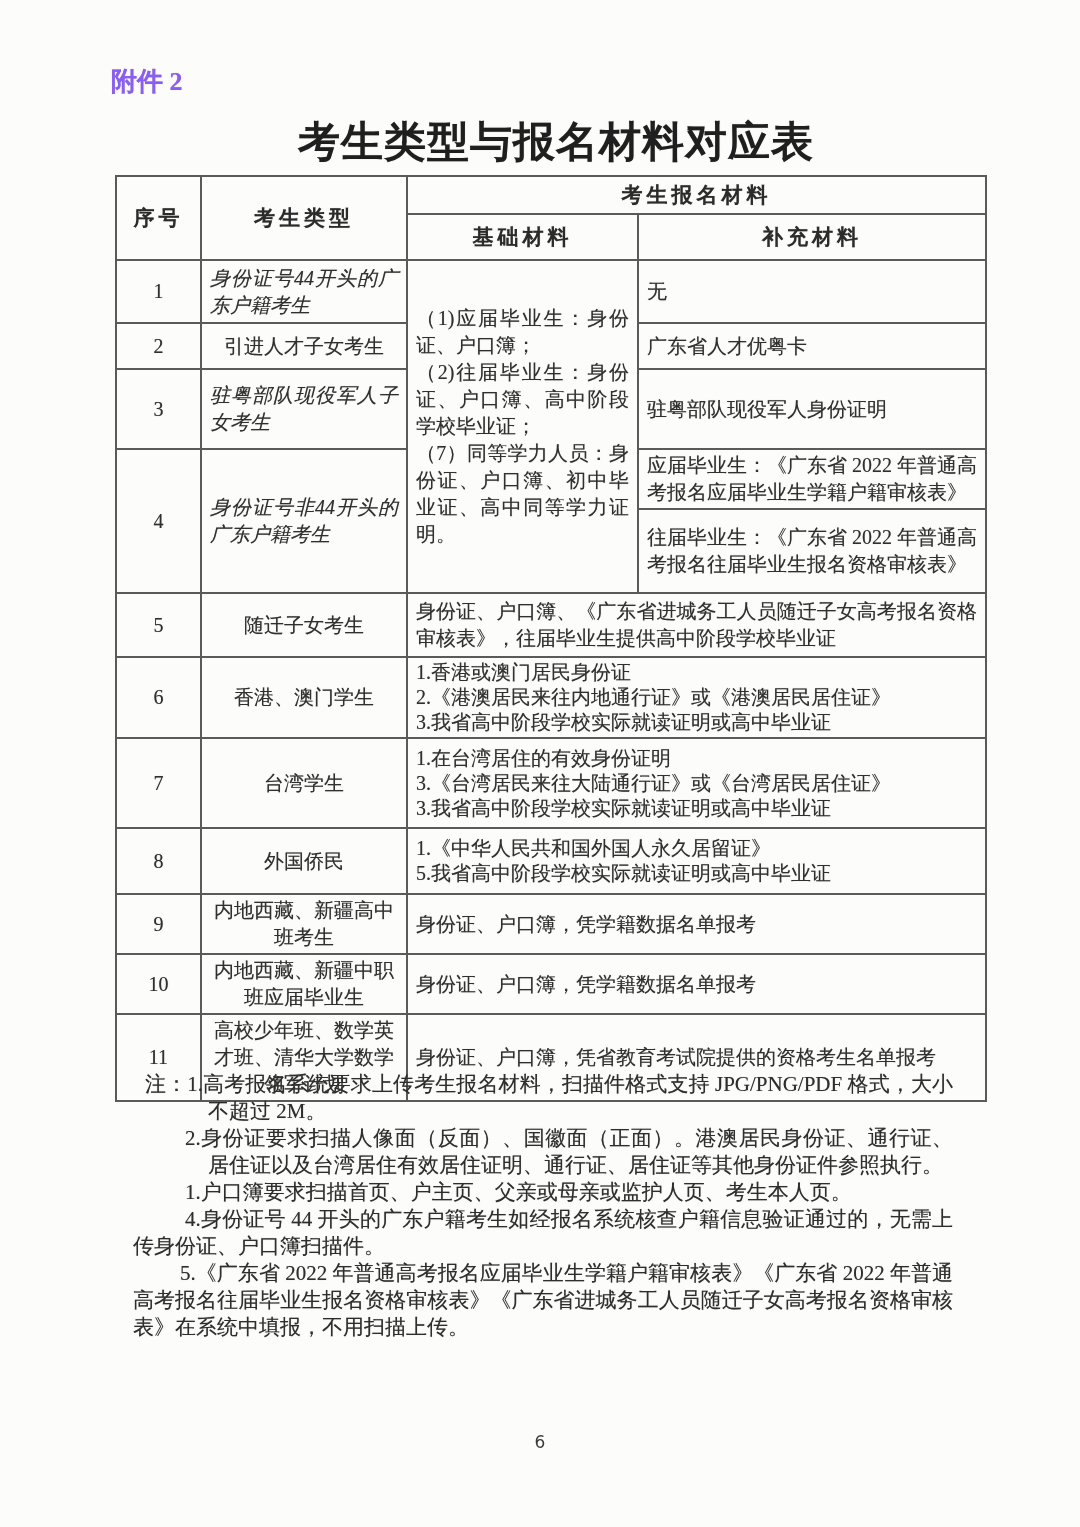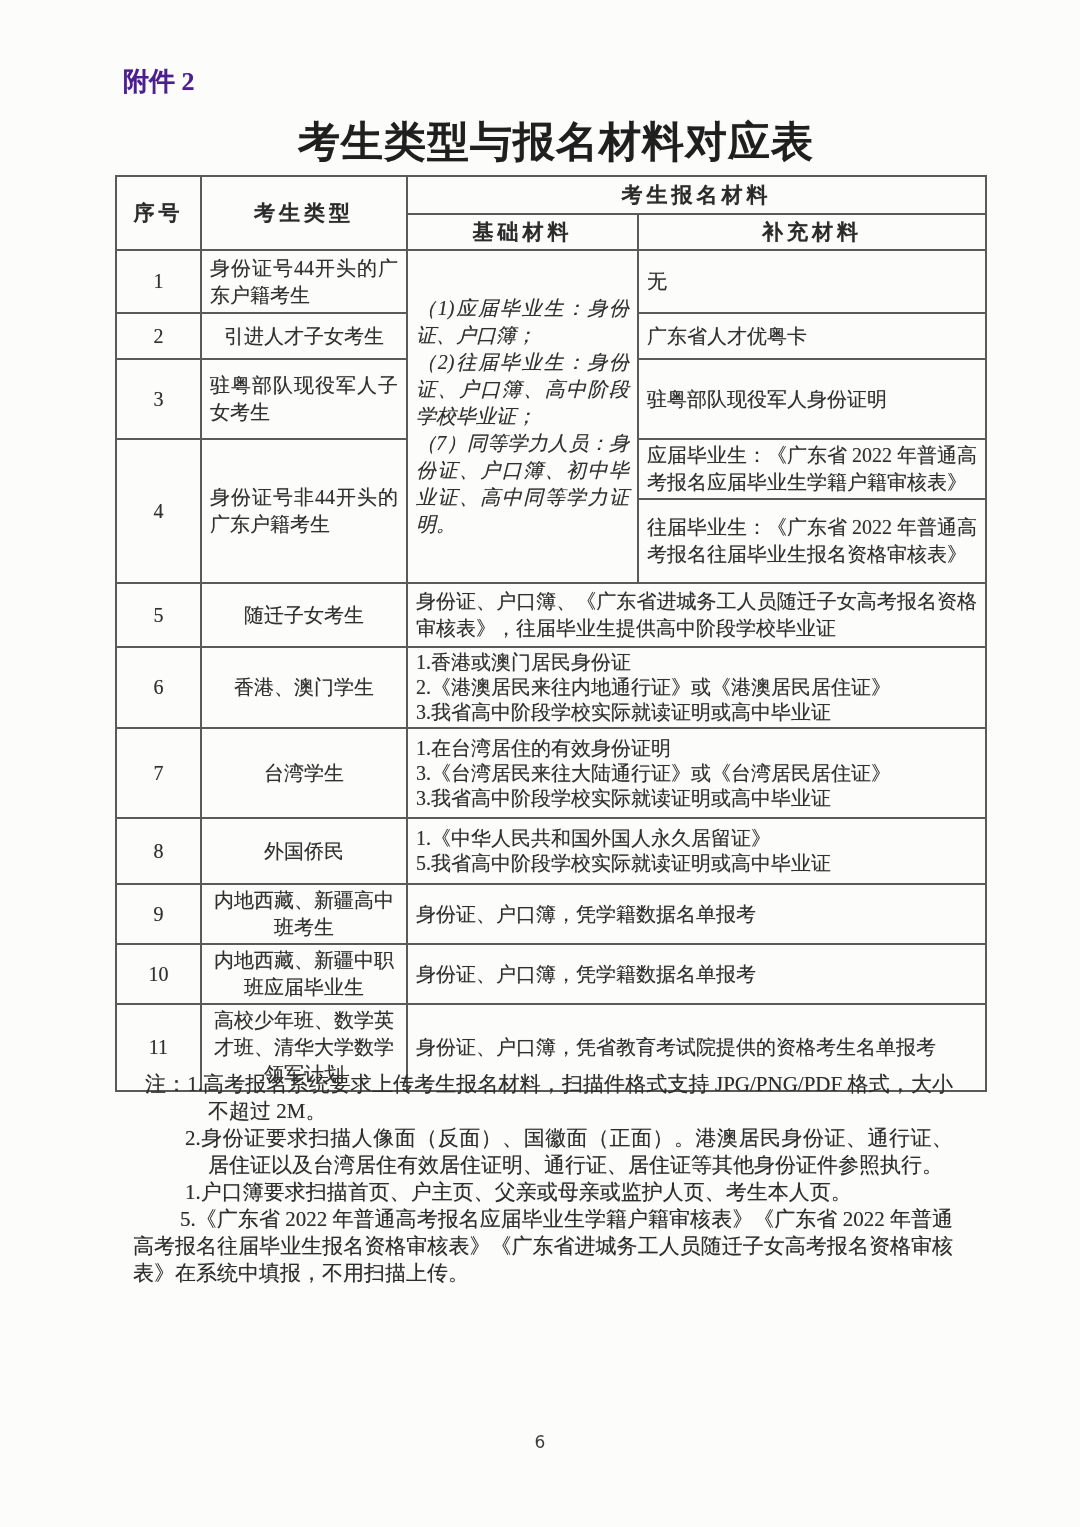--- a/index.html
+++ b/index.html
@@ -10,22 +10,22 @@
   }
   .page {
     position: relative;
     width: 1080px; height: 1527px;
     background: #fcfcfb;
     color: #303030;
     overflow: hidden;
     text-shadow: 0 0 0.7px rgba(70,70,70,0.55); 
   }
   .attachment {
-    position: absolute; left: 123px; top: 64px;
-    font-size: 26px; font-weight: bold; color: #4c1d95;
+    position: absolute; left: 111px; top: 64px;
+    font-size: 26px; font-weight: bold; color: #8b5cf6;
   }
   .doc-title {
     position: absolute; left: 0; top: 98px; width: 100%;
     text-align: center; margin: 16px;
     font-size: 42px; font-weight: bold; letter-spacing: 1px; color: #1f1f1f;
   }
   table.materials {
     position: absolute; left: 115px; top: 175px;
     width: 870px;
     border-collapse: collapse; table-layout: fixed;
@@ -35,40 +35,40 @@
     border: 2px solid #5a5a5a;
     vertical-align: middle;
     padding: 2px 8px;
     overflow: hidden;
   }
   table.materials th {
     font-weight: bold; font-size: 21px; color: #2b2b2b;
     letter-spacing: 4px; text-align: center; padding: 0;
   }
   tr.h-top    { height: 38px; }
-  tr.h-sub    { height: 36px; border-radius: 20px; }
+  tr.h-sub    { height: 46px; border-radius: 20px; }
   tr.r1  { height: 63px; }
   tr.r2  { height: 46px; }
   tr.r3  { height: 80px; }
   tr.r4a { height: 55px; }
   tr.r4b { height: 84px; }
   tr.r5  { height: 64px; }
   tr.r6  { height: 76px; }
   tr.r7  { height: 90px; }
   tr.r8  { height: 66px; }
   tr.r9  { height: 53px; }
   tr.r10 { height: 56px; }
   tr.r11 { height: 78px; }
   td.num { text-align: center; font-size: 20px; }
   td.num-top { vertical-align: top; padding-top: 6px; }
   td.type { text-align: center; line-height: 27px; padding: 2px 9px; }
-  td.type-left { text-align: justify; text-align-last: left; }
+  td.type-left { text-align: justify; text-align-last: left; font-style: italic; }
   td.mat { text-align: left; line-height: 27px; padding: 2px 11px; }
   td.mat-justify { text-align: justify; text-align-last: left; }
-  td.basic-cell { line-height: 27px; padding: 4px 6px 4px 9px; font-style: italic; }
+  td.basic-cell { line-height: 27px; padding: 4px 6px 4px 9px; }
   .basic-cell .para { margin: 0; text-align: justify; text-align-last: left; }
   .mat .line { line-height: 25px; }
   .notes {
     position: absolute; left: 133px; top: 1071px; width: 820px;
     font-size: 21px; line-height: 27px; color: #2e2e2e;
   }
   .notes p { margin: 0; text-align: justify; text-align-last: left; }
   .notes p.note-1 { padding-left: 75px; text-indent: -63px; }
   .notes p.note-2 { padding-left: 75px; text-indent: -23px; }
   .notes p.note-3 { padding-left: 52px; text-indent: 0; }
@@ -183,18 +183,19 @@
         <td class="type">高校少年班、数学英才班、清华大学数学领军计划</td>
         <td class="mat" colspan="2">身份证、户口簿，凭省教育考试院提供的资格考生名单报考</td>
       </tr>
     </tbody>
   </table>
 
   <div class="notes">
     <p class="note-1">注：1.高考报名系统要求上传考生报名材料，扫描件格式支持 JPG/PNG/PDF 格式，大小不超过 2M。</p>
     <p class="note-2">2.身份证要求扫描人像面（反面）、国徽面（正面）。港澳居民身份证、通行证、居住证以及台湾居住有效居住证明、通行证、居住证等其他身份证件参照执行。</p>
     <p class="note-3">1.户口簿要求扫描首页、户主页、父亲或母亲或监护人页、考生本人页。</p>
+    <p class="note-4">4.身份证号 44 开头的广东户籍考生如经报名系统核查户籍信息验证通过的，无需上传身份证、户口簿扫描件。</p>
     <p class="note-5">5.《广东省 2022 年普通高考报名应届毕业生学籍户籍审核表》《广东省 2022 年普通高考报名往届毕业生报名资格审核表》《广东省进城务工人员随迁子女高考报名资格审核表》在系统中填报，不用扫描上传。</p>
   </div>
 
   <div class="page-number">6</div>
 
 </div>
 
 </body></html>

